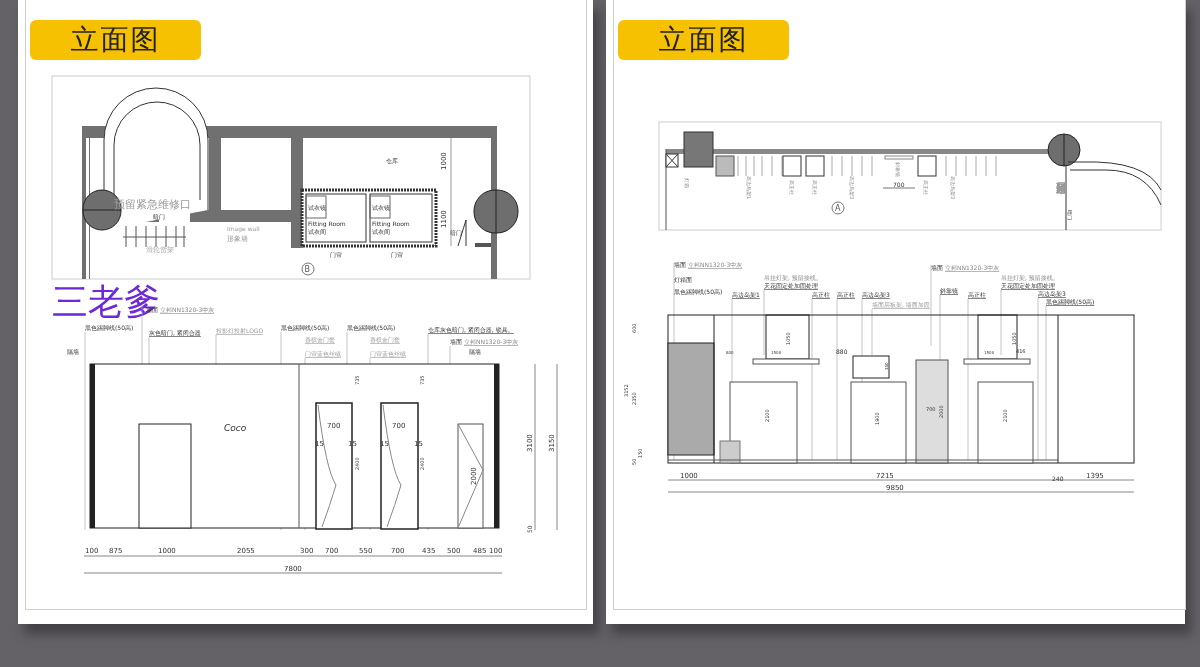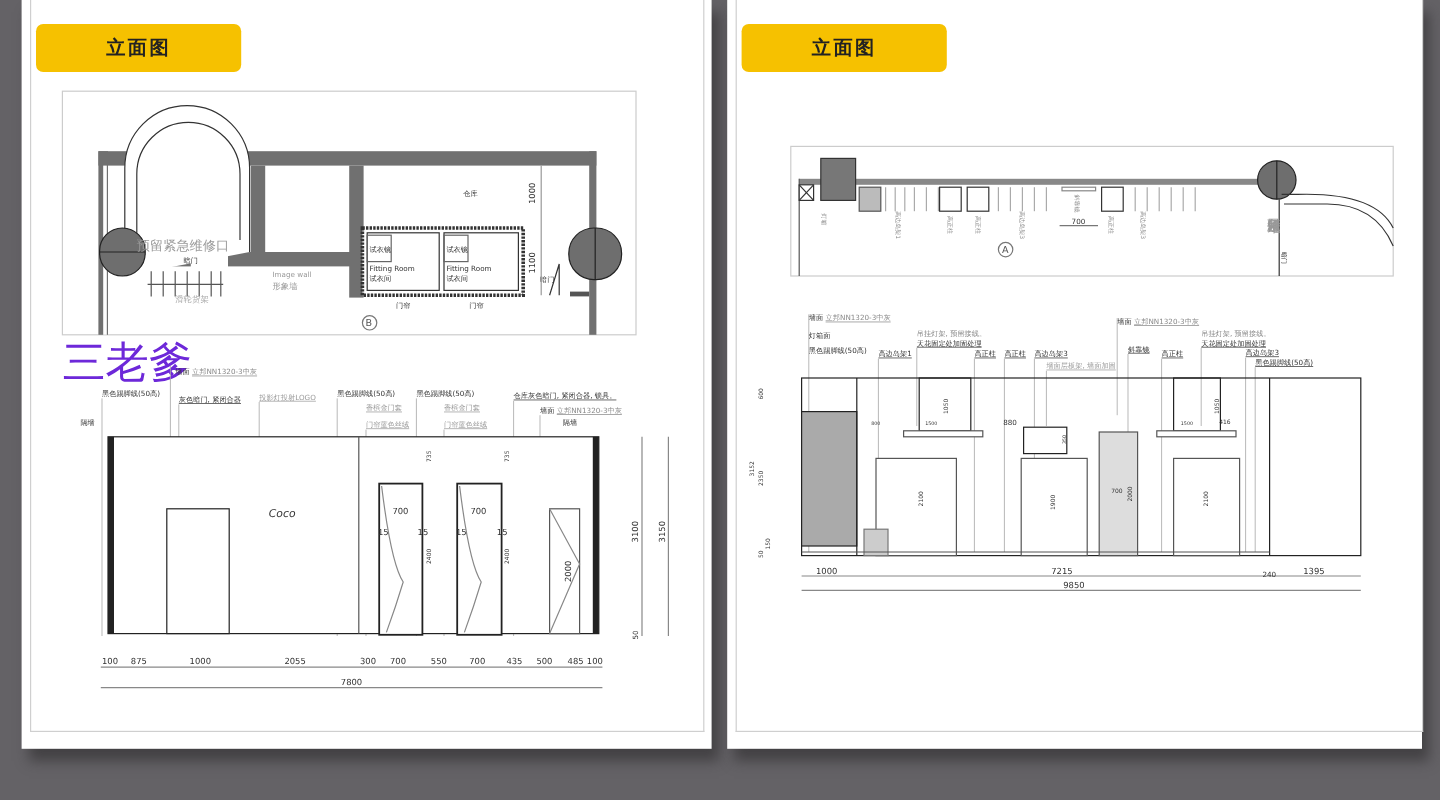--- a/index.html
+++ b/index.html
@@ -3,21 +3,21 @@
 <meta charset="utf-8">
 <style>
   html,body{margin:0;padding:0;}
   body{width:1200px;height:667px;background:#646266;position:relative;overflow:hidden;font-family:"DejaVu Sans",sans-serif;}
   .card{position:absolute;top:0;height:624px;background:#fff;box-shadow:6px 10px 10px rgba(40,38,40,.55);}
   .card.left{left:18px;width:575px;}
   .card.right{left:606px;width:579px;}
   .frame{position:absolute;border:1px solid #cfcfcf;border-top:none;}
   .card.left .frame{left:7px;top:0;width:560px;height:609px;}
   .card.right .frame{left:7px;top:0;width:571px;height:609px;}
-  .title-badge{position:absolute;background:#f6c100;border-radius:6px;height:40px;font-weight:bold;font-size:16px;color:#222;display:flex;align-items:center;justify-content:center;letter-spacing:2px;}
+  .title-badge{position:absolute;background:#f6c100;border-radius:6px;height:40px;font-weight:normal;font-size:28px;color:#222;display:flex;align-items:center;justify-content:center;letter-spacing:2px;}
   .card.left .title-badge{left:12px;top:20px;width:171px;}
   .card.right .title-badge{left:12px;top:20px;width:171px;}
   svg text{font-family:"DejaVu Sans",sans-serif;}
   .brand{position:absolute;left:34px;top:278px;font-size:36px;color:#6d28d9;font-family:"DejaVu Serif",serif;}
   svg{position:absolute;left:0;top:0;}
 </style>
 </head>
 <body>
 
 <div class="card left">

